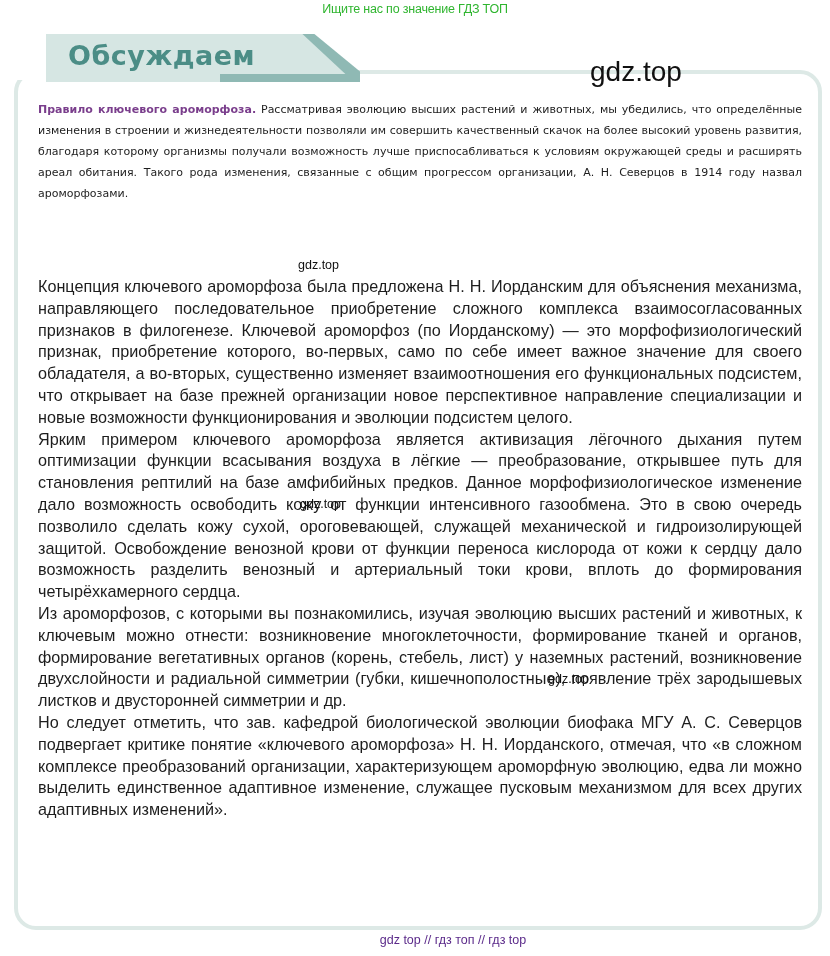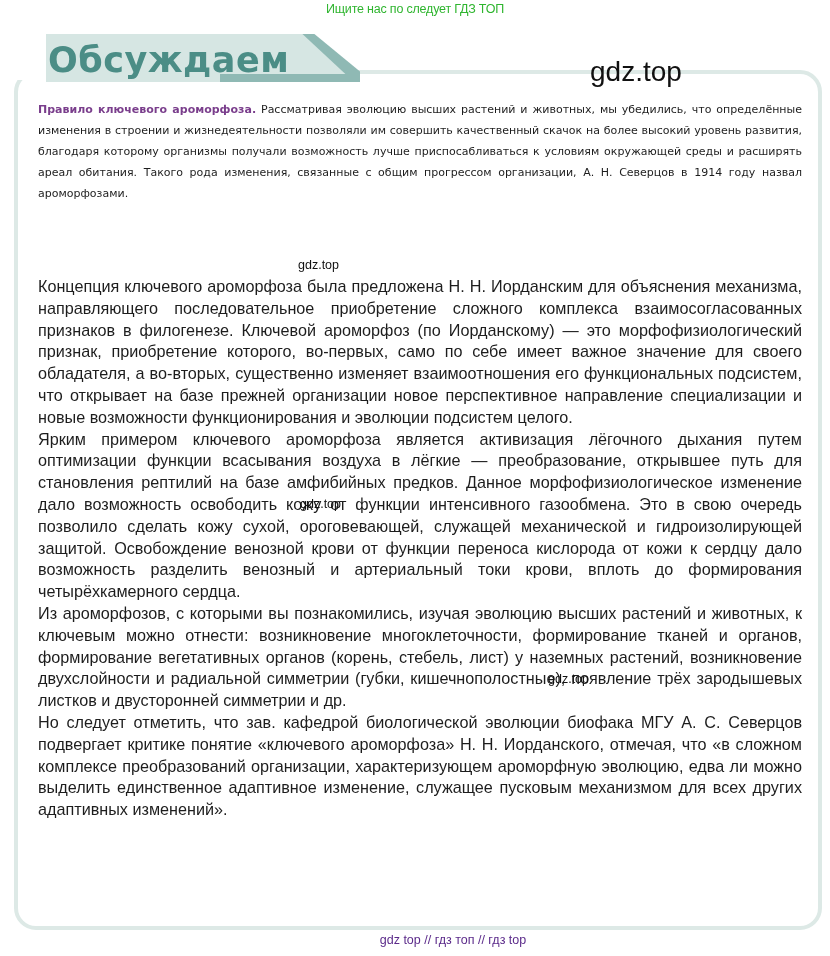--- a/index.html
+++ b/index.html
@@ -36,22 +36,22 @@
     .header-slant .stripe {
       position: absolute; left: 0; top: 0; width: 120px; height: 48px;
       background: #8fb9b4;
       clip-path: polygon(52% 0, 62% 0, 100% 78%, 100% 100%, 95% 100%);
     }
     .header-bar {
       position: absolute; left: 220px; top: 74px; width: 138px; height: 8px;
       background: #8fb9b4;
     }
     .header-title {
-      position: absolute; left: 48px; top: 40px;
-      font-family: "DejaVu Sans", sans-serif; font-weight: bold; font-size: 35px;
+      position: absolute; left: 68px; top: 40px;
+      font-family: "DejaVu Sans", sans-serif; font-weight: bold; font-size: 27px;
       color: #4b8d86; letter-spacing: 0.5px;
     }
     .wm-large {
       position: absolute; left: 590px; top: 56px;
       font-family: "Liberation Sans", sans-serif; font-size: 28px; color: #111;
     }
     .content {
       position: absolute; left: 38px; top: 100px; width: 764px;
       font-family: "DejaVu Sans", sans-serif; font-size: 11px; line-height: 20.9px;
       text-align: justify; color: #1d1d1d;
@@ -66,21 +66,21 @@
       font-size: 12.5px; color: #111;
     }
     .bottom-banner {
       position: absolute; top: 933px; left: 0; width: 830px; text-align: center;
       font-family: "Liberation Sans", sans-serif; font-size: 12.5px; color: #5b2a8a; padding-left: 38px;
     }
   </style>
 </head>
 <body>
 
-<div class="top-banner">Ищите нас по следует ГДЗ ТОП</div>
+<div class="top-banner">Ищите нас по значение ГДЗ ТОП</div>
 
 <div class="frame"></div>
 <div class="frame-mask"></div>
 
 <div class="header-tab"></div>
 <div class="header-slant">
   <div class="bg"></div>
   <div class="stripe"></div>
 </div>
 <div class="header-bar"></div>

